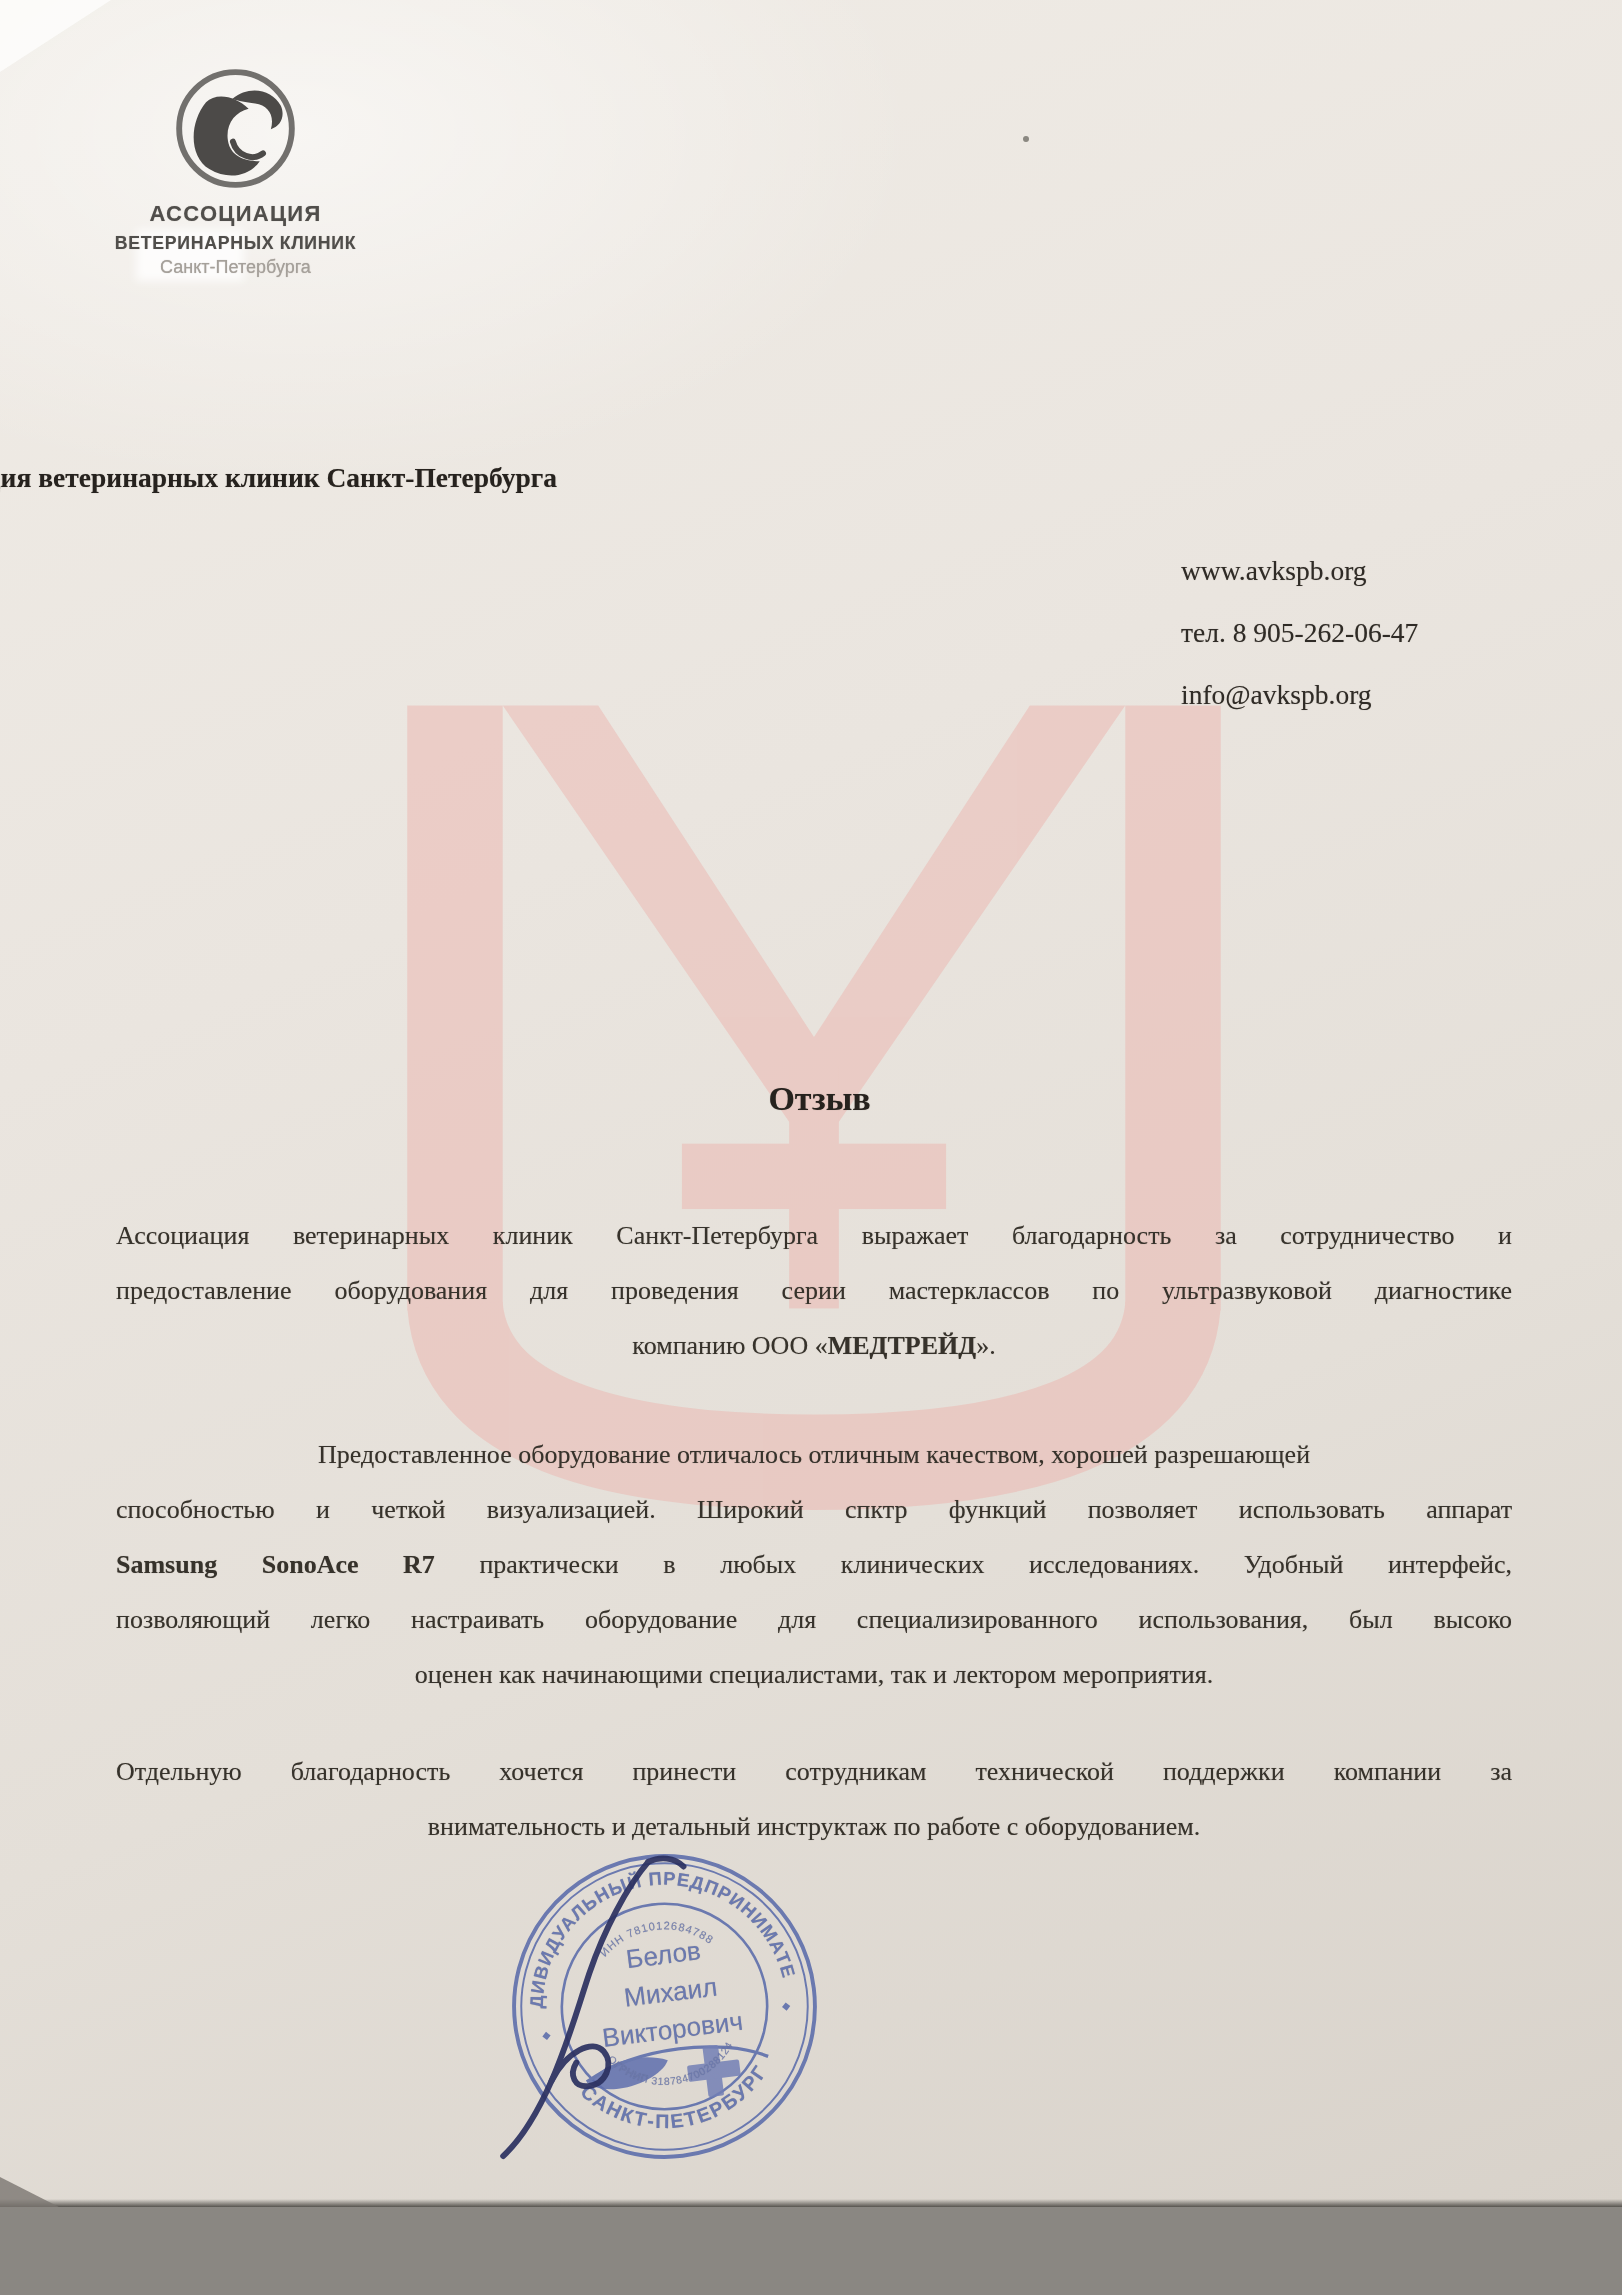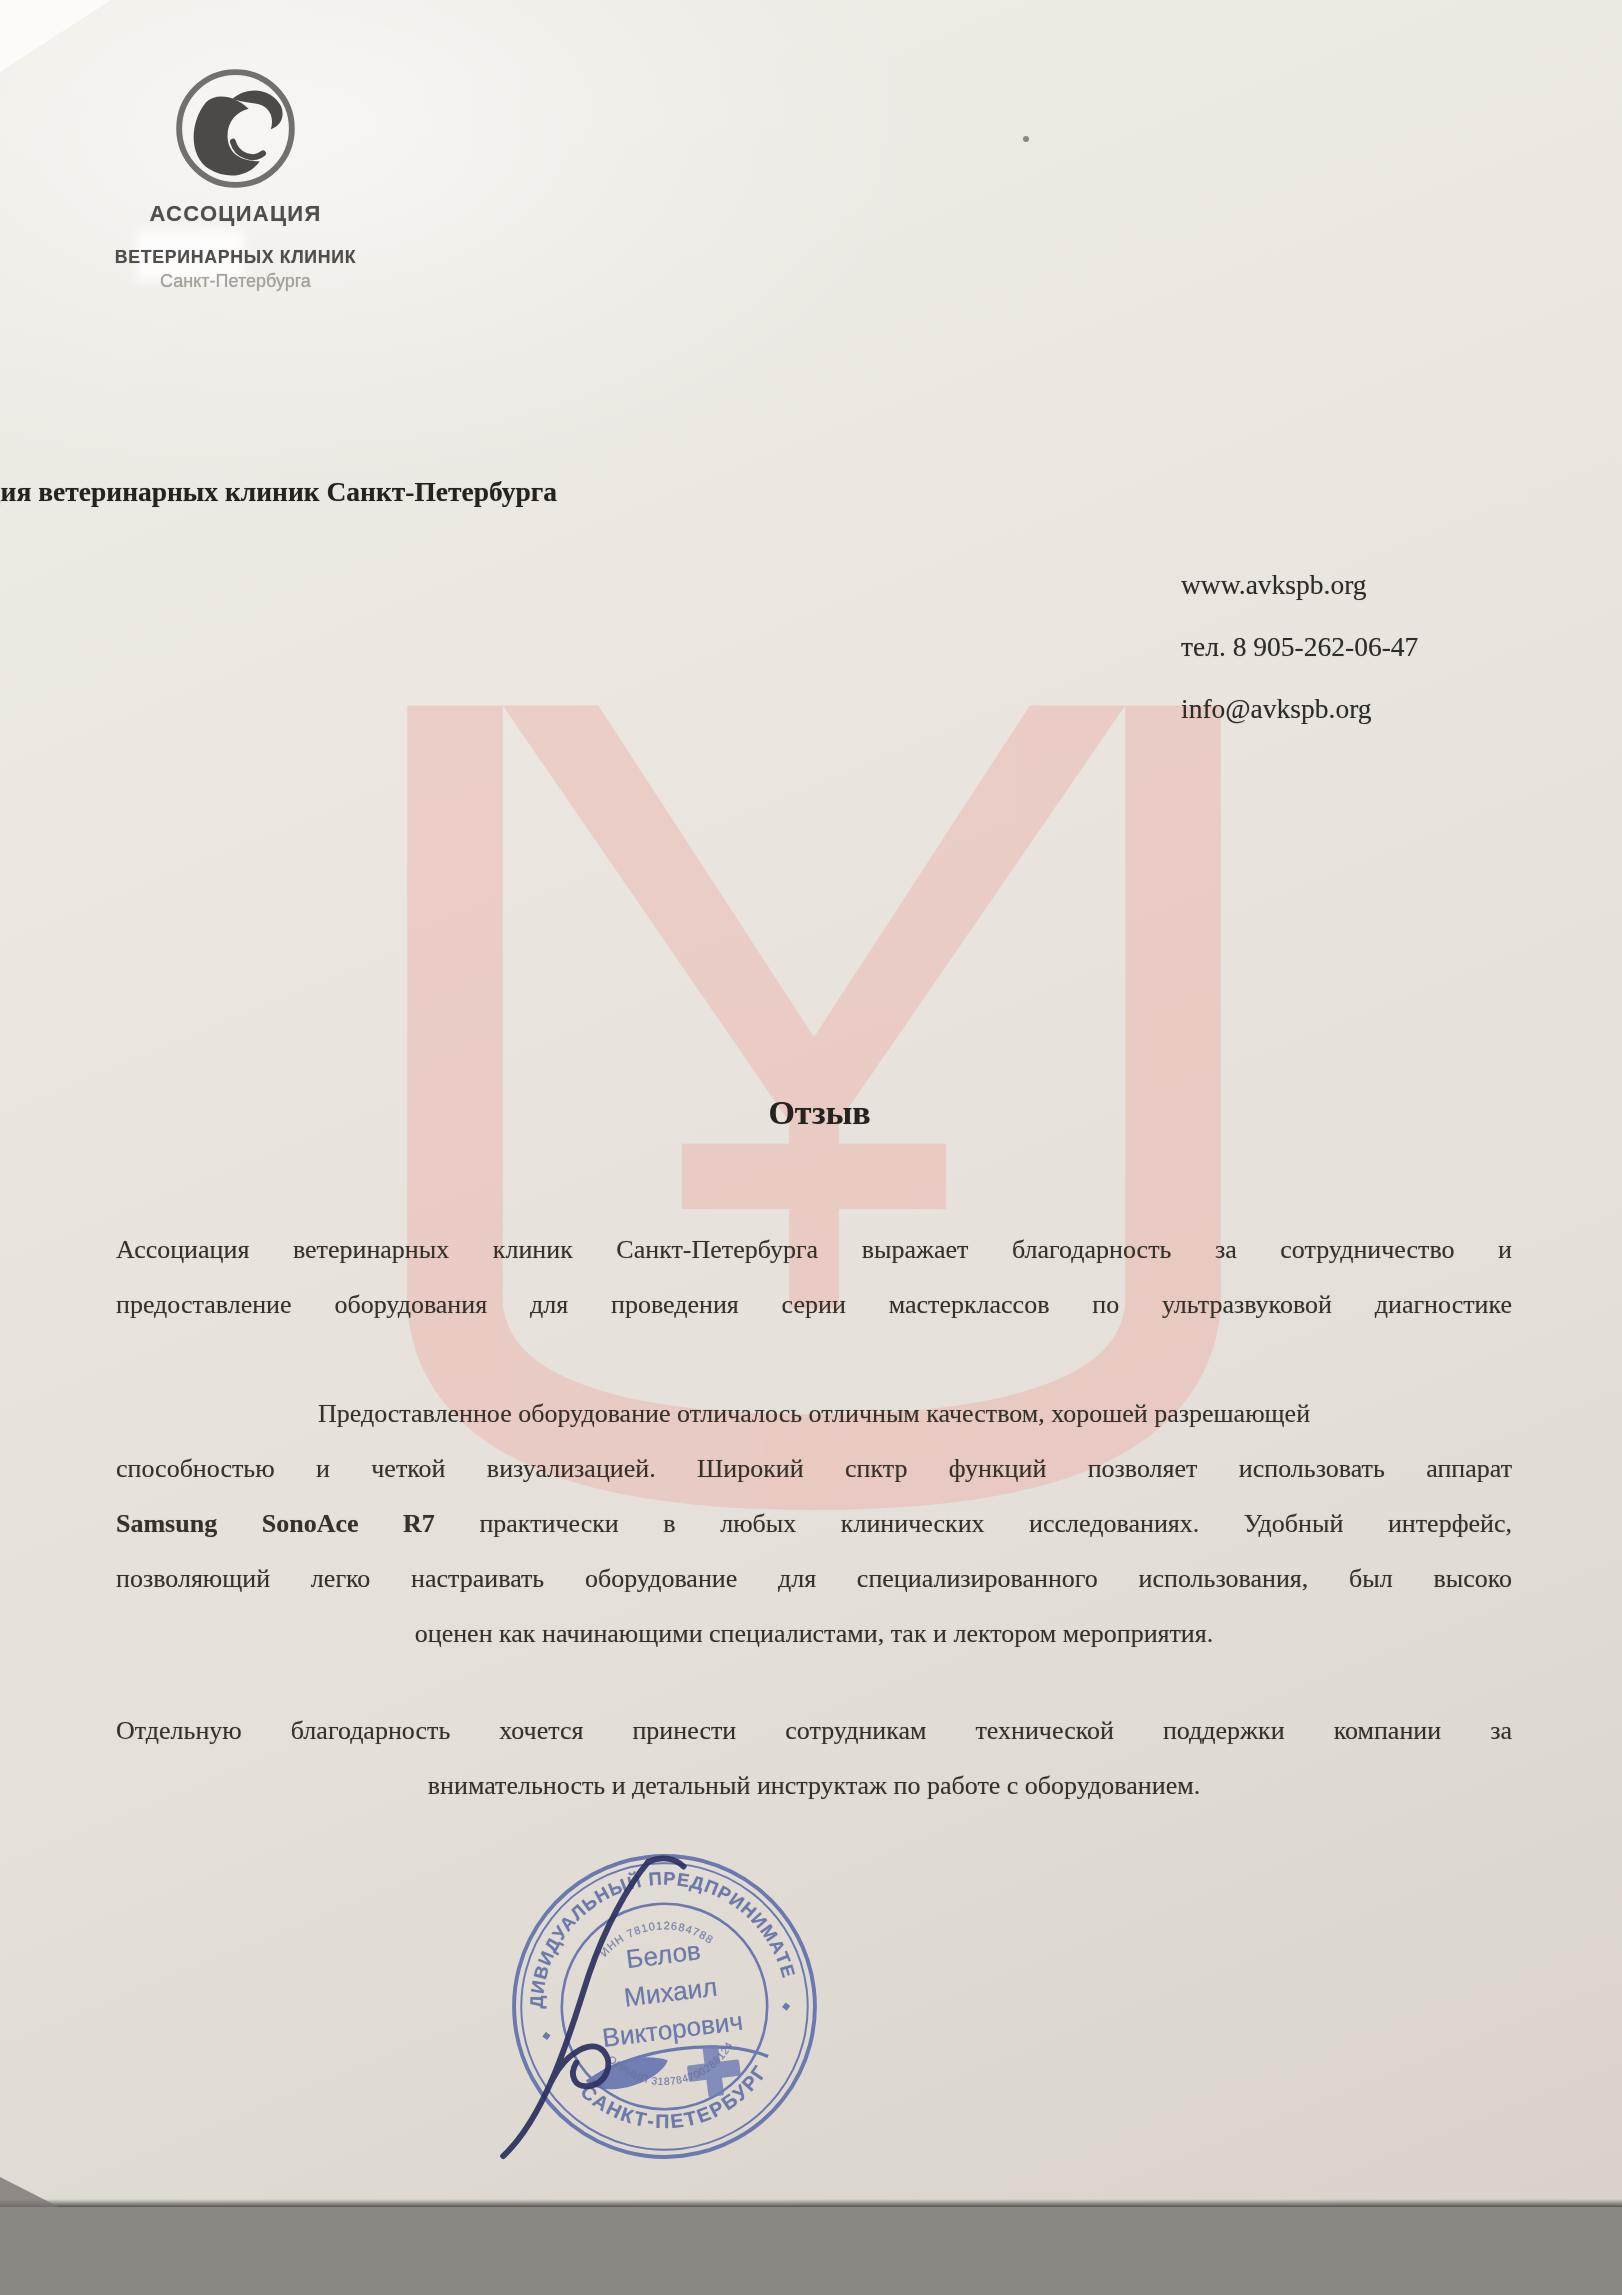--- a/index.html
+++ b/index.html
@@ -9,21 +9,21 @@
       radial-gradient(ellipse 1047px 589px at 18% 6%, rgba(255,255,255,.55), rgba(255,255,255,0) 60%),
       linear-gradient(158deg,#f0ece6 0%,#eae5df 38%,#e4dfd8 66%,#d8d2ca 100%);
     font-family:"Liberation Serif",serif;color:#34302a;
   }
   .soft{text-shadow:0 0 0.9px rgba(60,50,40,.38);}
   
   .logo-block{position:absolute;left:98px;top:63px;width:275px;text-align:center;
     font-family:"Liberation Sans",sans-serif;color:#504e4b;}
   .logo-emblem{display:block;margin:0 auto;}
   .logo-l1{font-size:22px;font-weight:bold;letter-spacing:1.3px;margin-top:6.5px;}
-  .logo-l2{font-size:17.7px;font-weight:bold;letter-spacing:0.7px;margin-top:20px;}
+  .logo-l2{font-size:17.7px;font-weight:bold;letter-spacing:0.7px;margin-top:6px;}
   .logo-l3{font-size:18px;color:#a5a09a;margin-top:3.9px;}
   
   .org-name{position:absolute;top:247px;right:118px;font-size:27.5px;font-weight:bold;color:#26221e;white-space:nowrap;}
   .contacts{position:absolute;left:1181px;top:293px;font-size:27.5px;color:#2f2b26;}
   .contacts div{line-height:62px;white-space:nowrap;}
   
   .letter-title{position:absolute;left:8px;right:39px;top:647px;text-align:center;
     font-size:34px;font-weight:bold;color:#26221e;}
   
   .body-wrap{position:absolute;left:116px;top:737px;width:1396px;font-size:26px;color:#36322b;}
@@ -89,20 +89,21 @@
   </div>
 
   <div class="speck"></div>
 
   <div class="letter-title fg">Отзыв</div>
 
   <div class="body-wrap fg">
       <div class="paragraph">
         <div class="bline jline"><span>Ассоциация ветеринарных клиник Санкт-Петербурга выражает благодарность за сотрудничество и</span></div>
         <div class="bline jline"><span>предоставление оборудования для проведения серии мастерклассов по ультразвуковой диагностике</span></div>
+        <div class="bline cline"><span>компанию ООО «</span><b>МЕДТРЕЙД</b><span>».</span></div>
       </div>
       <div class="paragraph">
         <div class="bline cline"><span>Предоставленное оборудование отличалось отличным качеством, хорошей разрешающей</span></div>
         <div class="bline jline"><span>способностью и четкой визуализацией. Широкий спктр функций позволяет использовать аппарат</span></div>
         <div class="bline jline"><span></span><b>Samsung SonoAce R7</b><span> практически в любых клинических исследованиях. Удобный интерфейс,</span></div>
         <div class="bline jline"><span>позволяющий легко настраивать оборудование для специализированного использования, был высоко</span></div>
         <div class="bline cline"><span>оценен как  начинающими специалистами, так и лектором мероприятия.</span></div>
       </div>
       <div class="paragraph">
         <div class="bline jline"><span>Отдельную благодарность хочется принести сотрудникам технической поддержки компании за</span></div>

